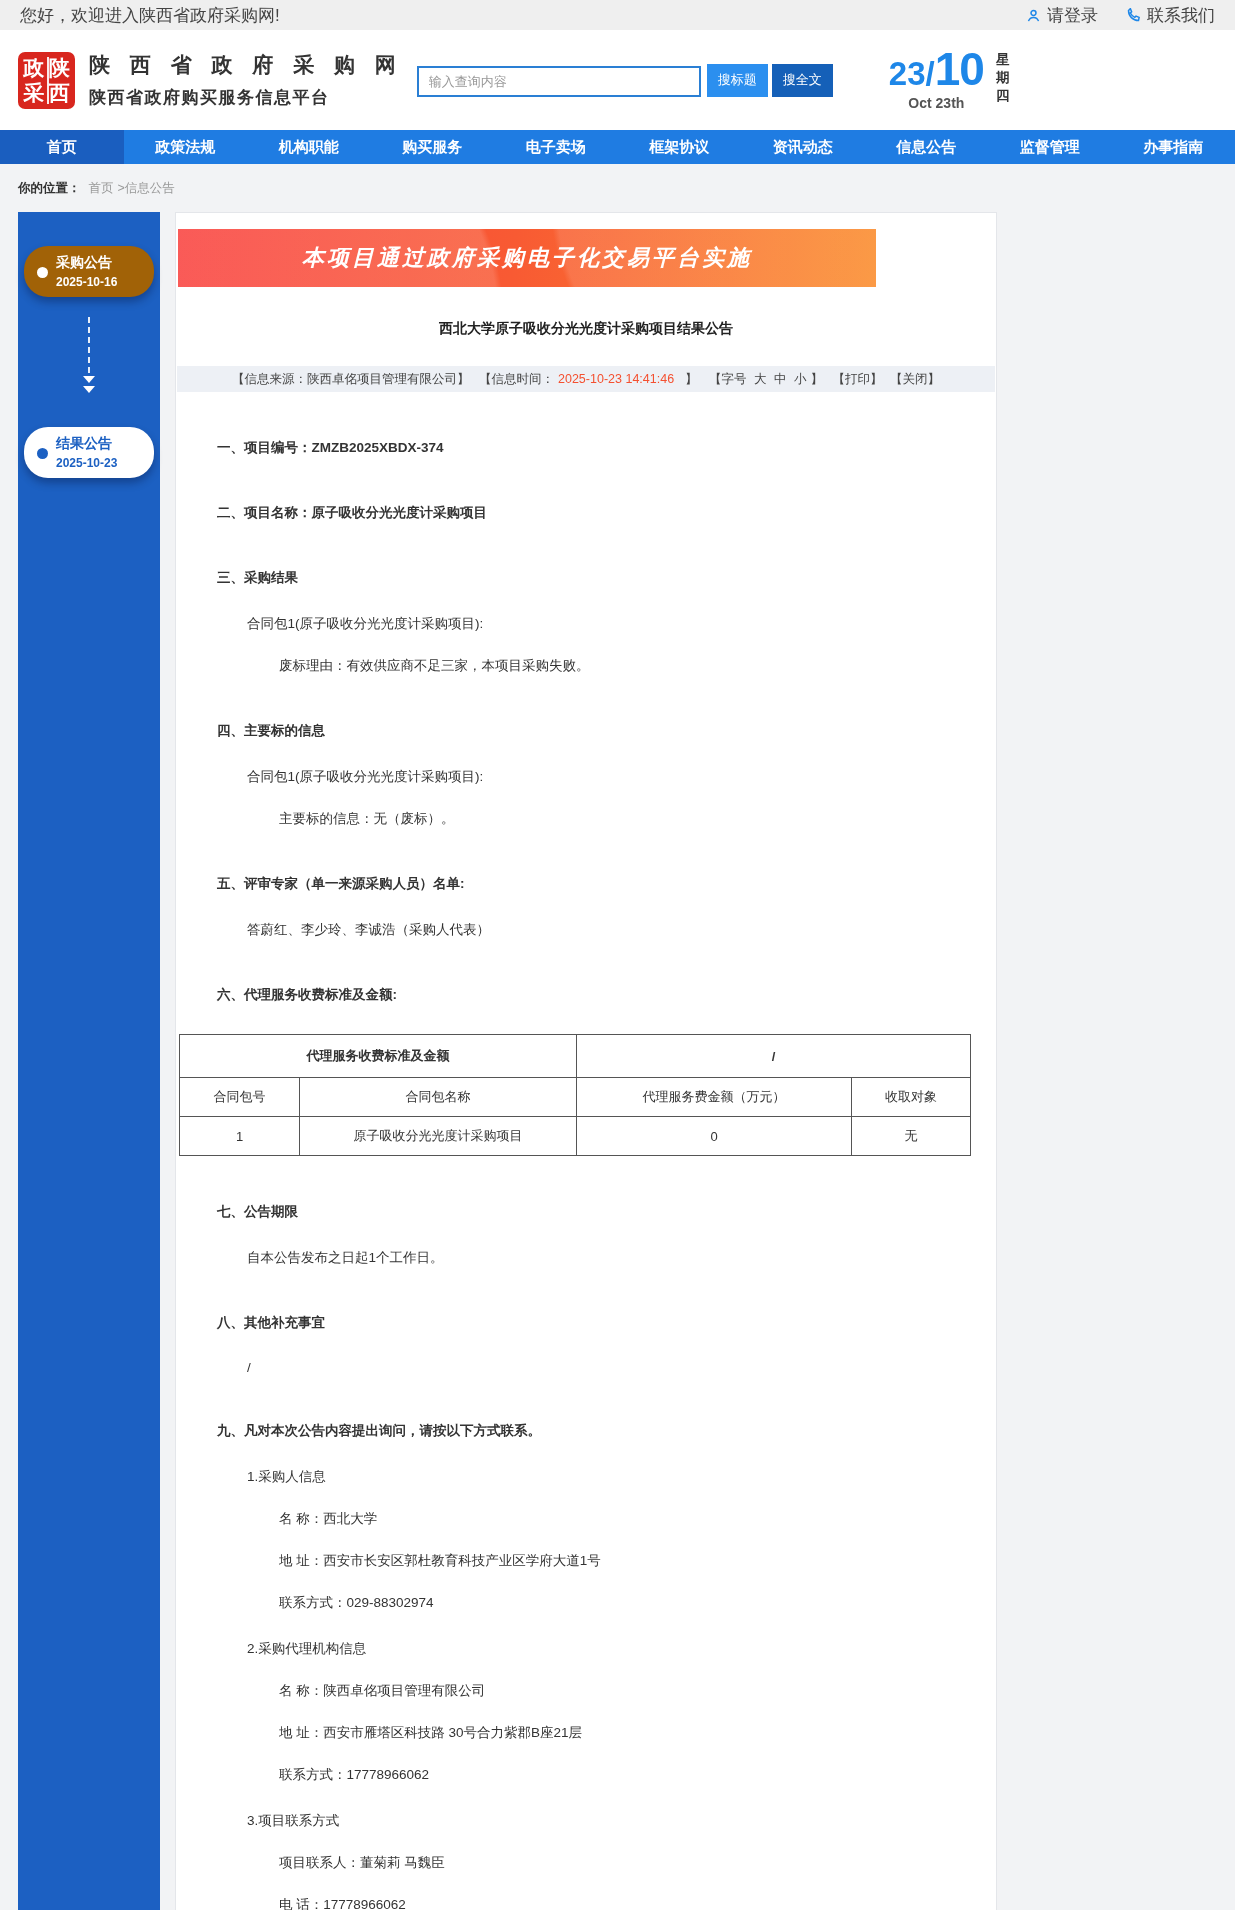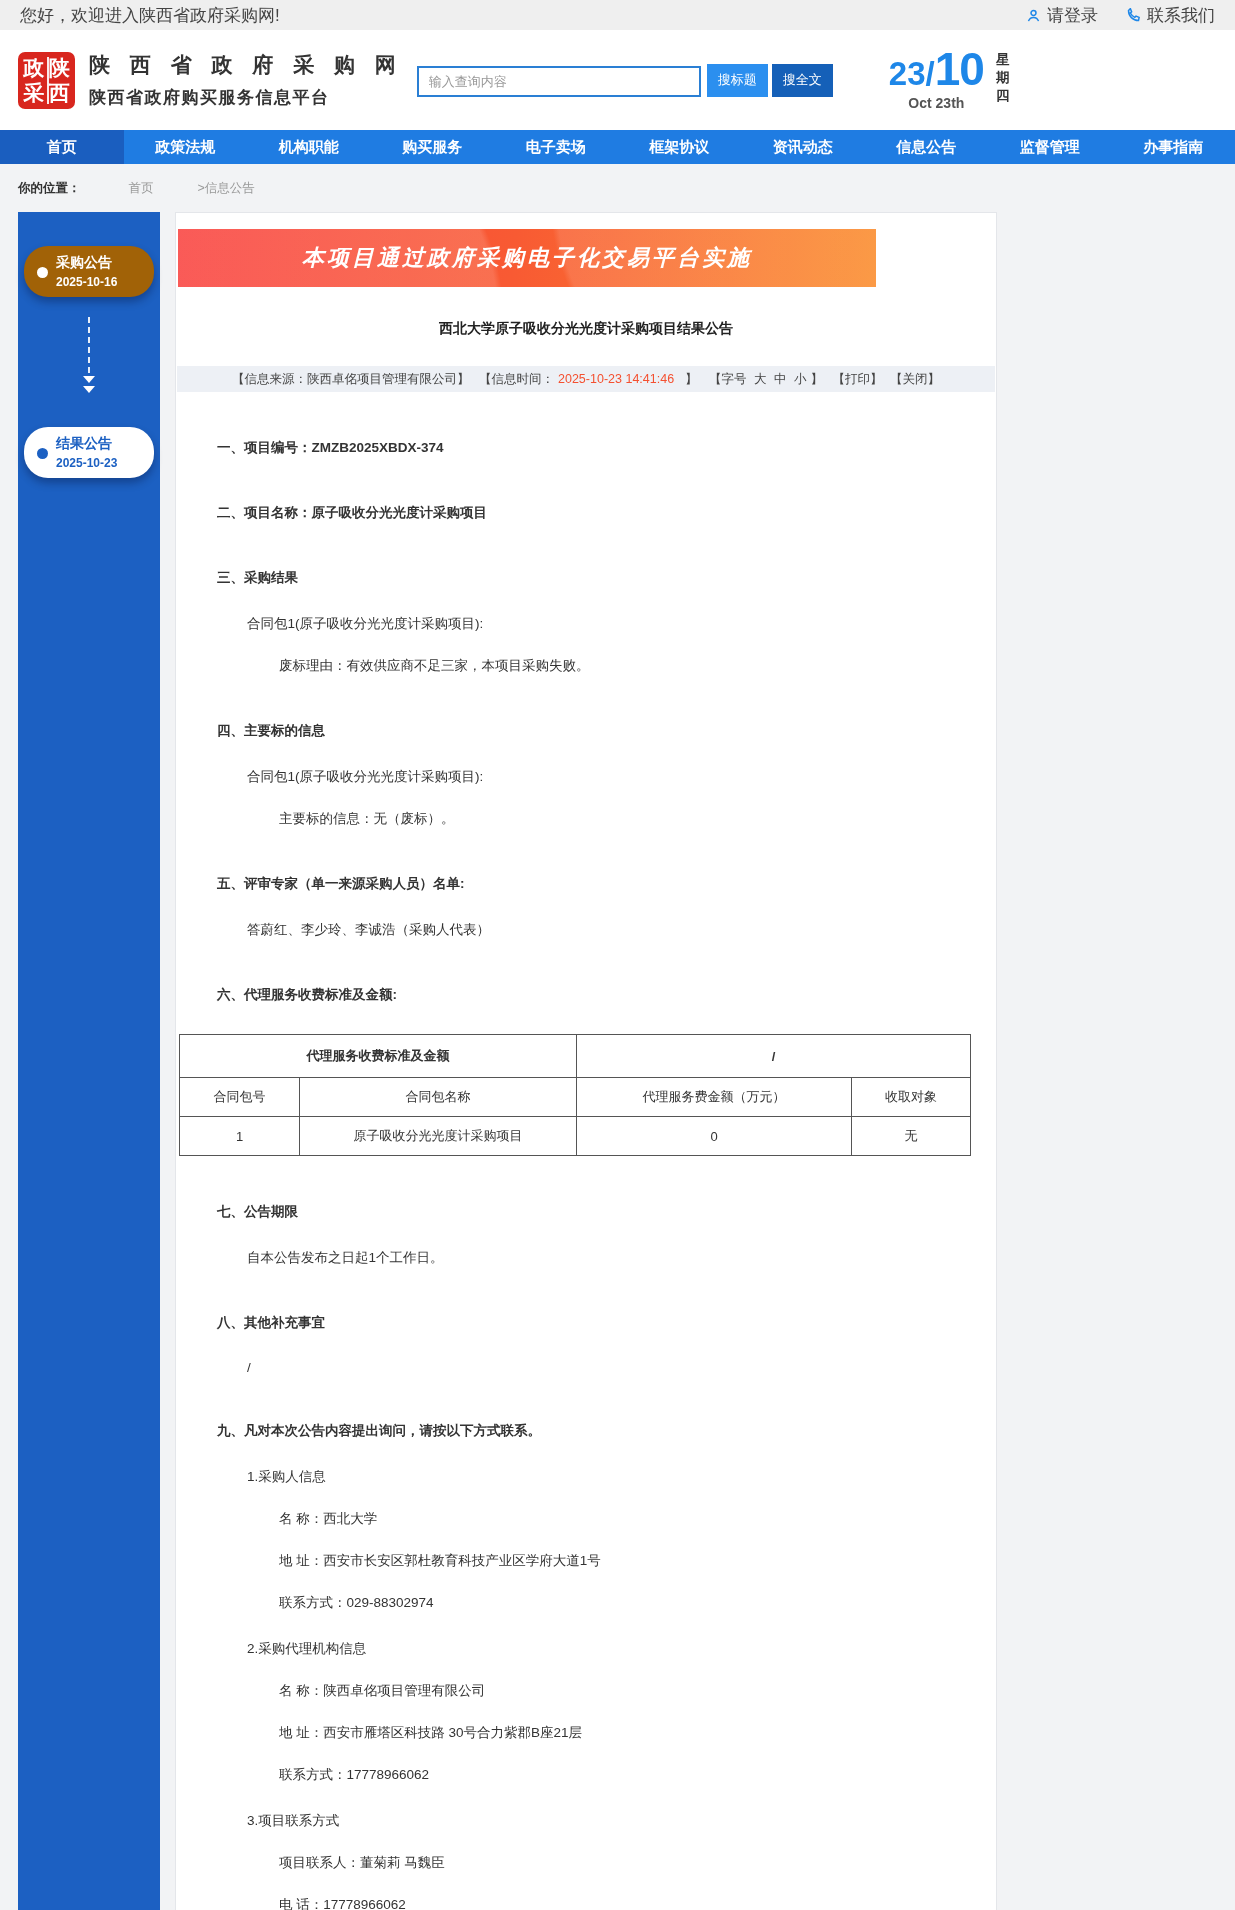--- a/index.html
+++ b/index.html
@@ -38,21 +38,21 @@
   .d-day { font-size:33px; line-height:30px; }
   .d-month { font-size:46px; line-height:40px; letter-spacing:-1px; }
   .date-en { margin-top:6px; font-size:14px; font-weight:bold; color:#555; }
   .weekday { margin-left:12px; display:flex; flex-direction:column; font-size:13.5px; font-weight:bold; color:#333; line-height:18px; margin-top:2px; }
   
   .navbar { height:34px; background:#1f7ce2; display:flex; }
   .nav-item { flex:1; display:flex; align-items:center; justify-content:center; color:#fff; font-size:15px; font-weight:bold; cursor:pointer; }
   .nav-item.active { background:#1a5ebf; }
   
   .main-band { background:#f2f3f5; min-height:1746px; padding-left:18px; }
-  .breadcrumb { height:48px; display:flex; align-items:center; font-size:12.5px; color:#999;gap:40px; }
+  .breadcrumb { height:48px; display:flex; align-items:center; font-size:12.5px; color:#999; }
   .bc-label { color:#333; font-weight:bold; }
   .bc-link { margin-left:8px; color:#999; cursor:pointer; }
   .bc-cur { margin-left:4px; color:#999; }
   .main-row { display:flex; align-items:stretch; }
   
   .sidebar { width:142px; background:#1c60c2; padding-top:34px; flex-shrink:0; }
   .side-pill { margin:0 6px; border-radius:24px; padding:8px 4px 8px 32px; position:relative; cursor:pointer; }
   .side-pill .dot { position:absolute; left:13px; top:50%; margin-top:-5px; width:11px; height:11px; border-radius:50%; }
   .pill-blue { background:#a16207; color:#fff; box-shadow:0 5px 9px rgba(0,0,30,.3); }
   .pill-blue .dot { background:#fff; }

